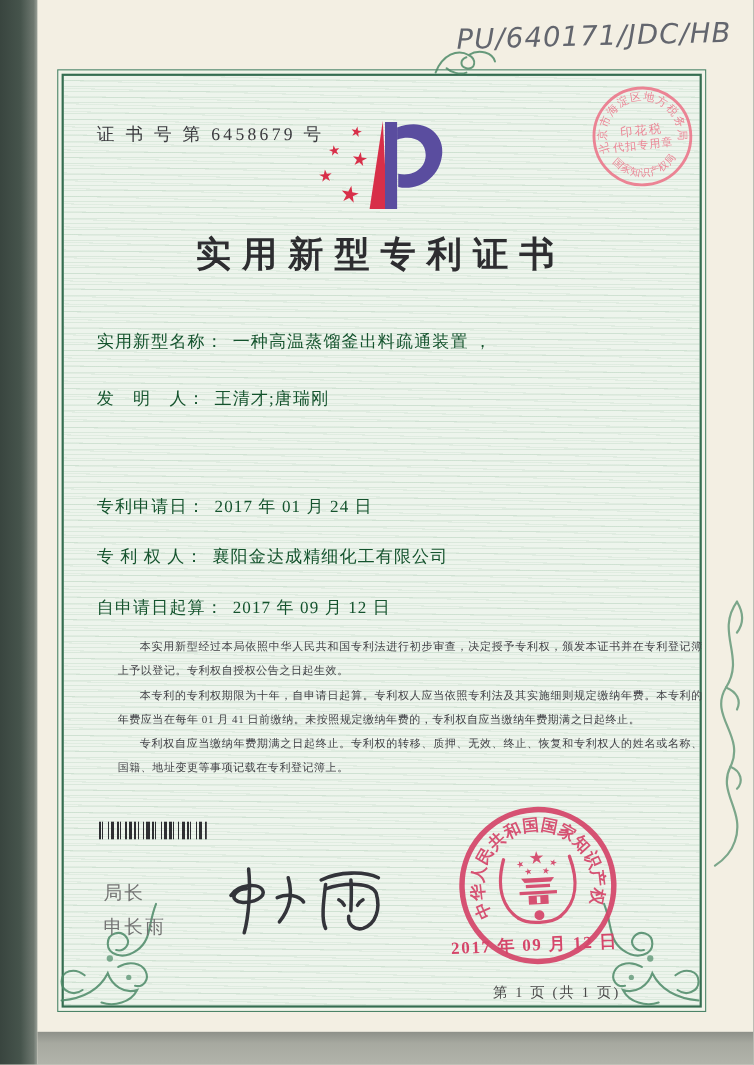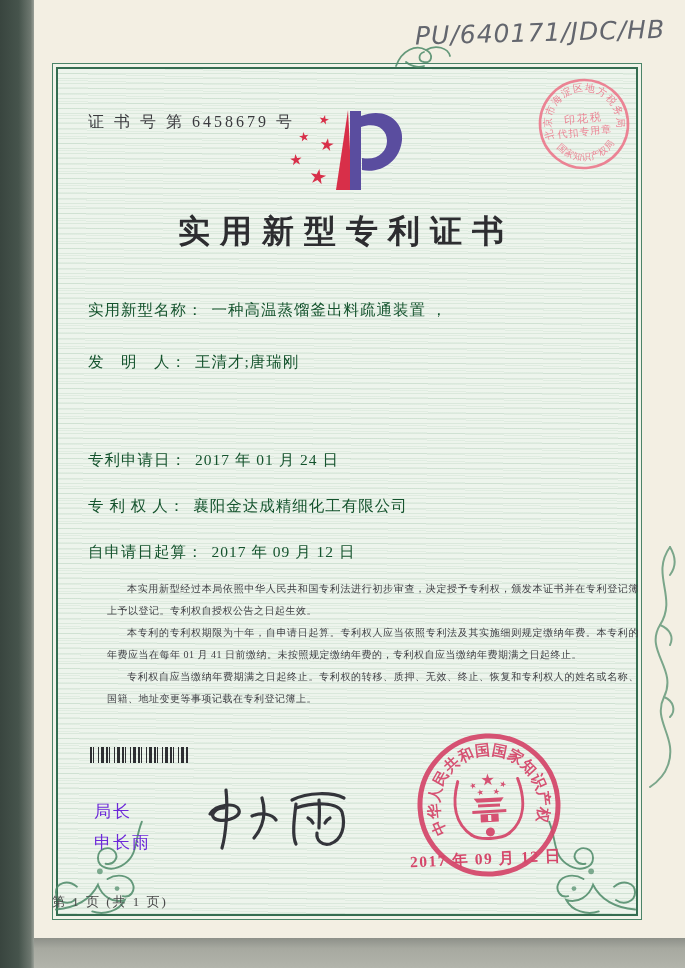--- a/index.html
+++ b/index.html
@@ -33,27 +33,27 @@
   .paras{position:absolute;left:63px;top:578px;width:532px;font-size:10px;
          line-height:22px;color:#3f3f44;text-align:justify;letter-spacing:0.5px;margin-left:44px;}
   .paras p{margin:0;text-indent:2em;}
   .barcode{position:absolute;left:90px;top:747px;width:98px;height:16px;opacity:.88;
            background-image:repeating-linear-gradient(90deg,
              #15151a 0px,#15151a 2px, transparent 2px,transparent 3px,
              #15151a 3px,#15151a 4px, transparent 4px,transparent 8px,
              #15151a 8px,#15151a 9px, transparent 9px,transparent 11px,
              #15151a 11px,#15151a 14px, transparent 14px,transparent 16px);}
   .signer{position:absolute;left:94px;top:796px;font-size:17px;line-height:31px;
-          color:#6d28d9;letter-spacing:2px;}
+          color:#737373;letter-spacing:2px;}
   .sig-svg{position:absolute;left:196px;top:778px;}
   .seal-office{position:absolute;left:414px;top:730px;transform:rotate(-3deg);opacity:.93;}
   .seal-date{position:absolute;left:410px;top:849px;font-size:15.5px;color:#d5466a;
              letter-spacing:1.5px;font-weight:bold;transform:rotate(-2.5deg);white-space:nowrap;}
   .seal-tax{position:absolute;left:534px;top:74px;opacity:.85;transform:rotate(-6deg);}
-  .footer{position:absolute;left:52px;top:893px;width:512px;text-align:left;
+  .footer{position:absolute;left:52px;top:893px;width:512px;text-align:right;
           font-size:13px;color:#4a4a4a;letter-spacing:2px;}
   .logo{position:absolute;left:282px;top:100px;}
   .orn{position:absolute;}
   .o-bl{left:50px;top:816px;}
   .o-br{left:526px;top:816px;transform:scaleX(-1);}
   .o-top{left:392px;top:36px;}
   .o-right{left:642px;top:545px;}
 </style>
 </head>
 <body>

